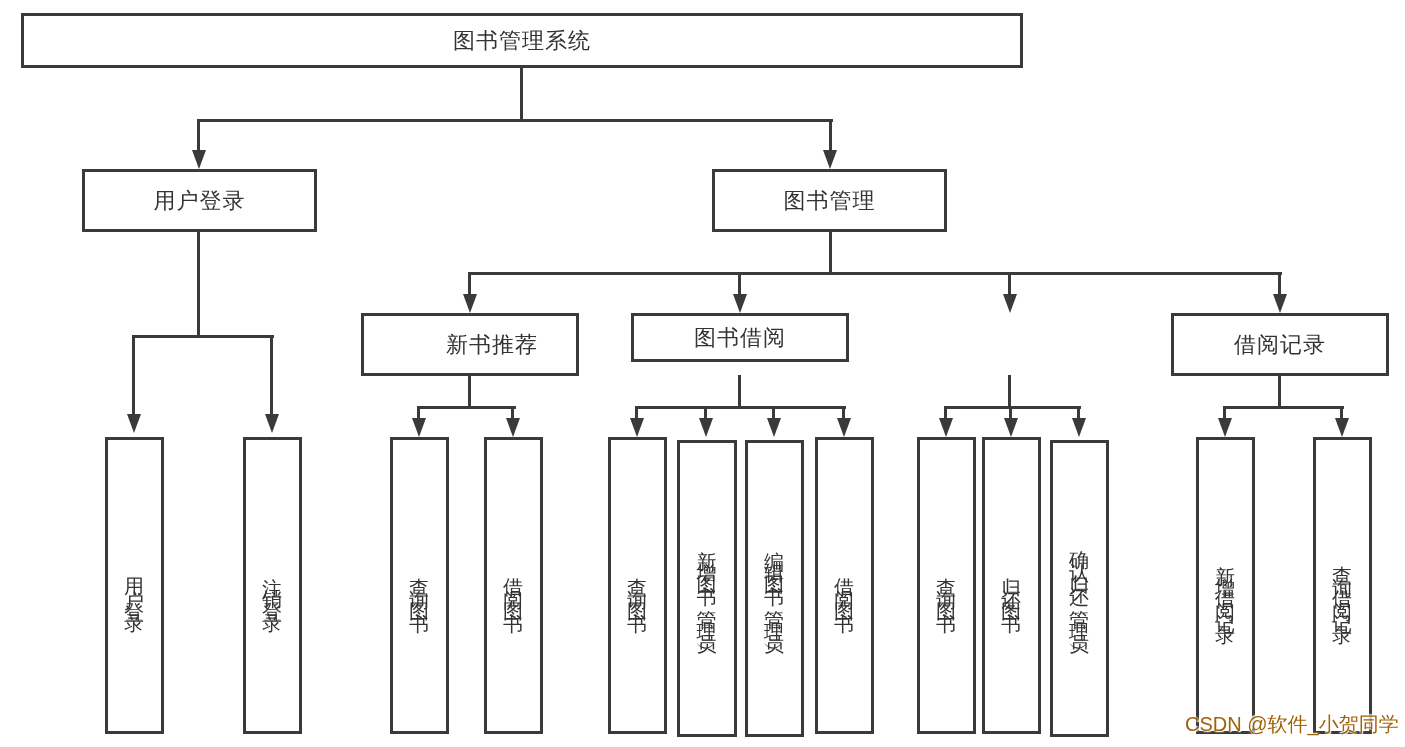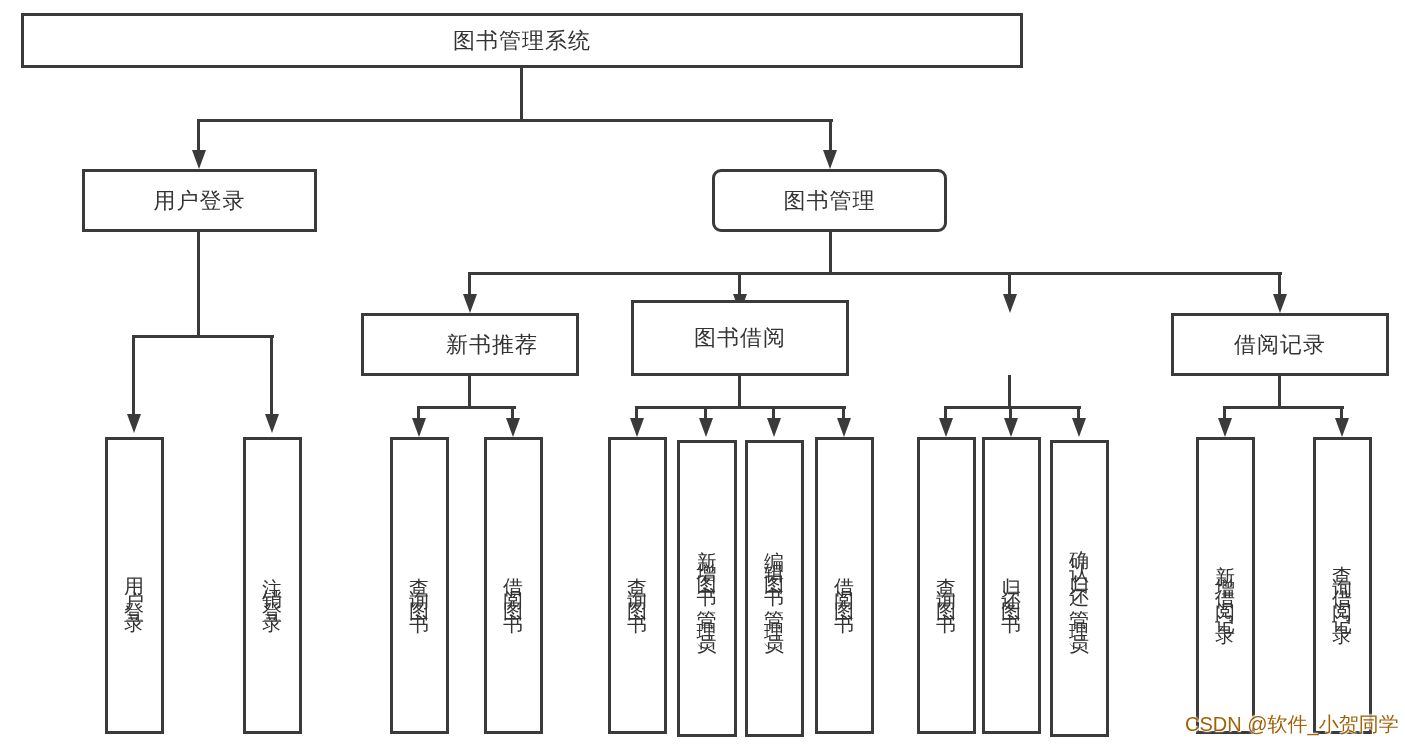--- a/index.html
+++ b/index.html
@@ -62,21 +62,21 @@
   <div class="vline" style="left:520px; top:67px; width:3px; height:53px;"></div>
   <div class="hline" style="left:197px; top:119px; width:636px; height:3px;"></div>
   <div class="vline" style="left:197px; top:119px; width:3px; height:32px;"></div>
   <div class="arrow" style="left:192px; top:150px;"></div>
   <div class="vline" style="left:829px; top:119px; width:3px; height:32px;"></div>
   <div class="arrow" style="left:823px; top:150px;"></div>
 
   <div class="box" style="left:82px; top:169px; width:235px; height:63px;">
     <span>用户登录</span>
   </div>
-  <div class="box" style="left:712px; top:169px; width:235px; height:63px;border-radius:9px;">
+  <div class="box" style="left:712px; top:169px; width:235px; height:63px;">
     <span>图书管理</span>
   </div>
 
   <div class="vline" style="left:197px; top:231px; width:3px; height:106px;"></div>
   <div class="hline" style="left:132px; top:335px; width:142px; height:3px;"></div>
   <div class="vline" style="left:132px; top:335px; width:3px; height:81px;"></div>
   <div class="arrow" style="left:127px; top:414px;"></div>
   <div class="vline" style="left:270px; top:335px; width:3px; height:81px;"></div>
   <div class="arrow" style="left:265px; top:414px;"></div>
 
@@ -87,21 +87,21 @@
   <div class="vline" style="left:738px; top:272px; width:3px; height:25px;"></div>
   <div class="arrow" style="left:733px; top:294px;"></div>
   <div class="vline" style="left:1008px; top:272px; width:3px; height:25px;"></div>
   <div class="arrow" style="left:1003px; top:294px;"></div>
   <div class="vline" style="left:1278px; top:272px; width:3px; height:25px;"></div>
   <div class="arrow" style="left:1273px; top:294px;"></div>
 
   <div class="box" style="left:361px; top:313px; width:218px; height:63px;padding-left:44px;">
     <span>新书推荐</span>
   </div>
-  <div class="box" style="left:631px; top:300px; width:218px; height:76px;">
+  <div class="box" style="left:631px; top:313px; width:218px; height:49px;">
     <span>图书借阅</span>
   </div>
   <div class="box" style="left:1171px; top:313px; width:218px; height:63px;">
     <span>借阅记录</span>
   </div>
 
   <div class="vline" style="left:468px; top:375px; width:3px; height:33px;"></div>
   <div class="hline" style="left:417px; top:406px; width:99px; height:3px;"></div>
   <div class="vline" style="left:417px; top:406px; width:3px; height:15px;"></div>
   <div class="arrow" style="left:412px; top:418px;"></div>

